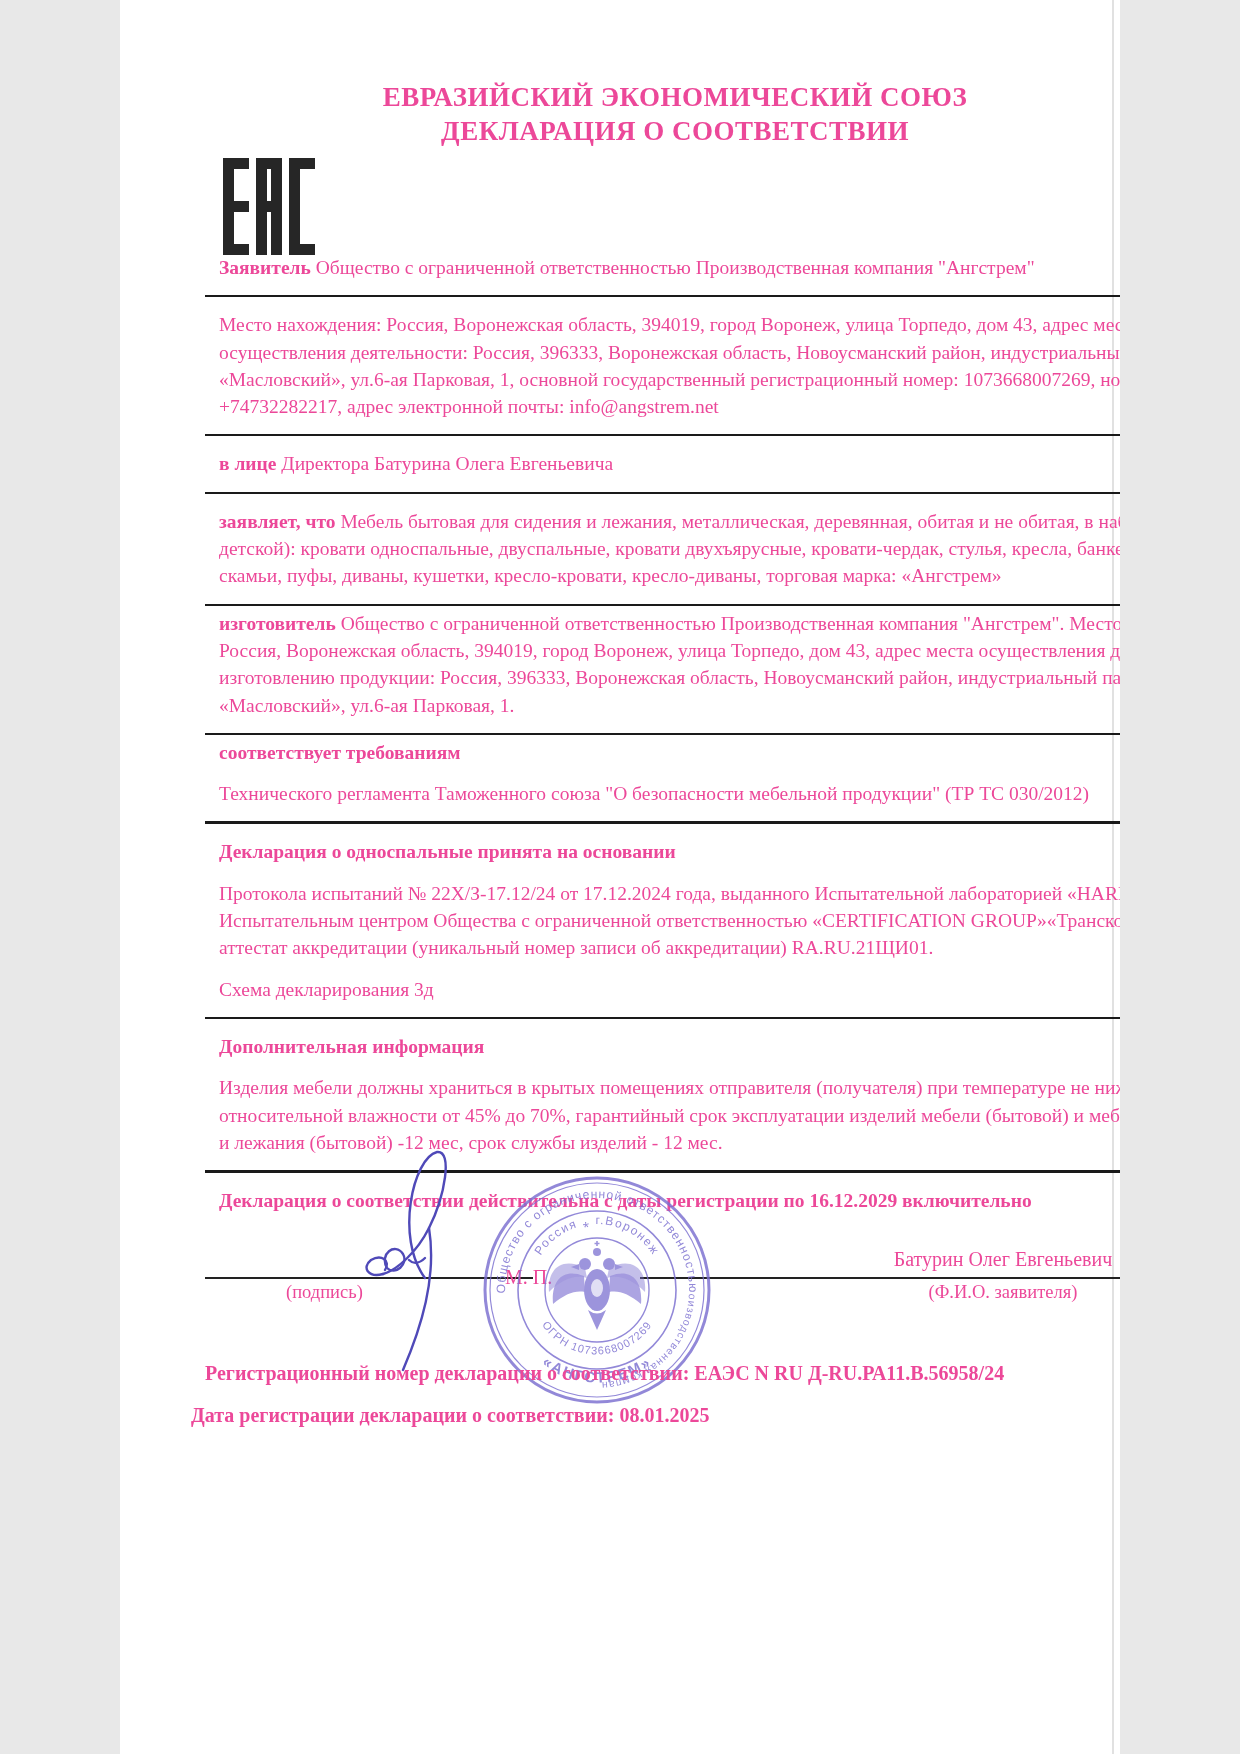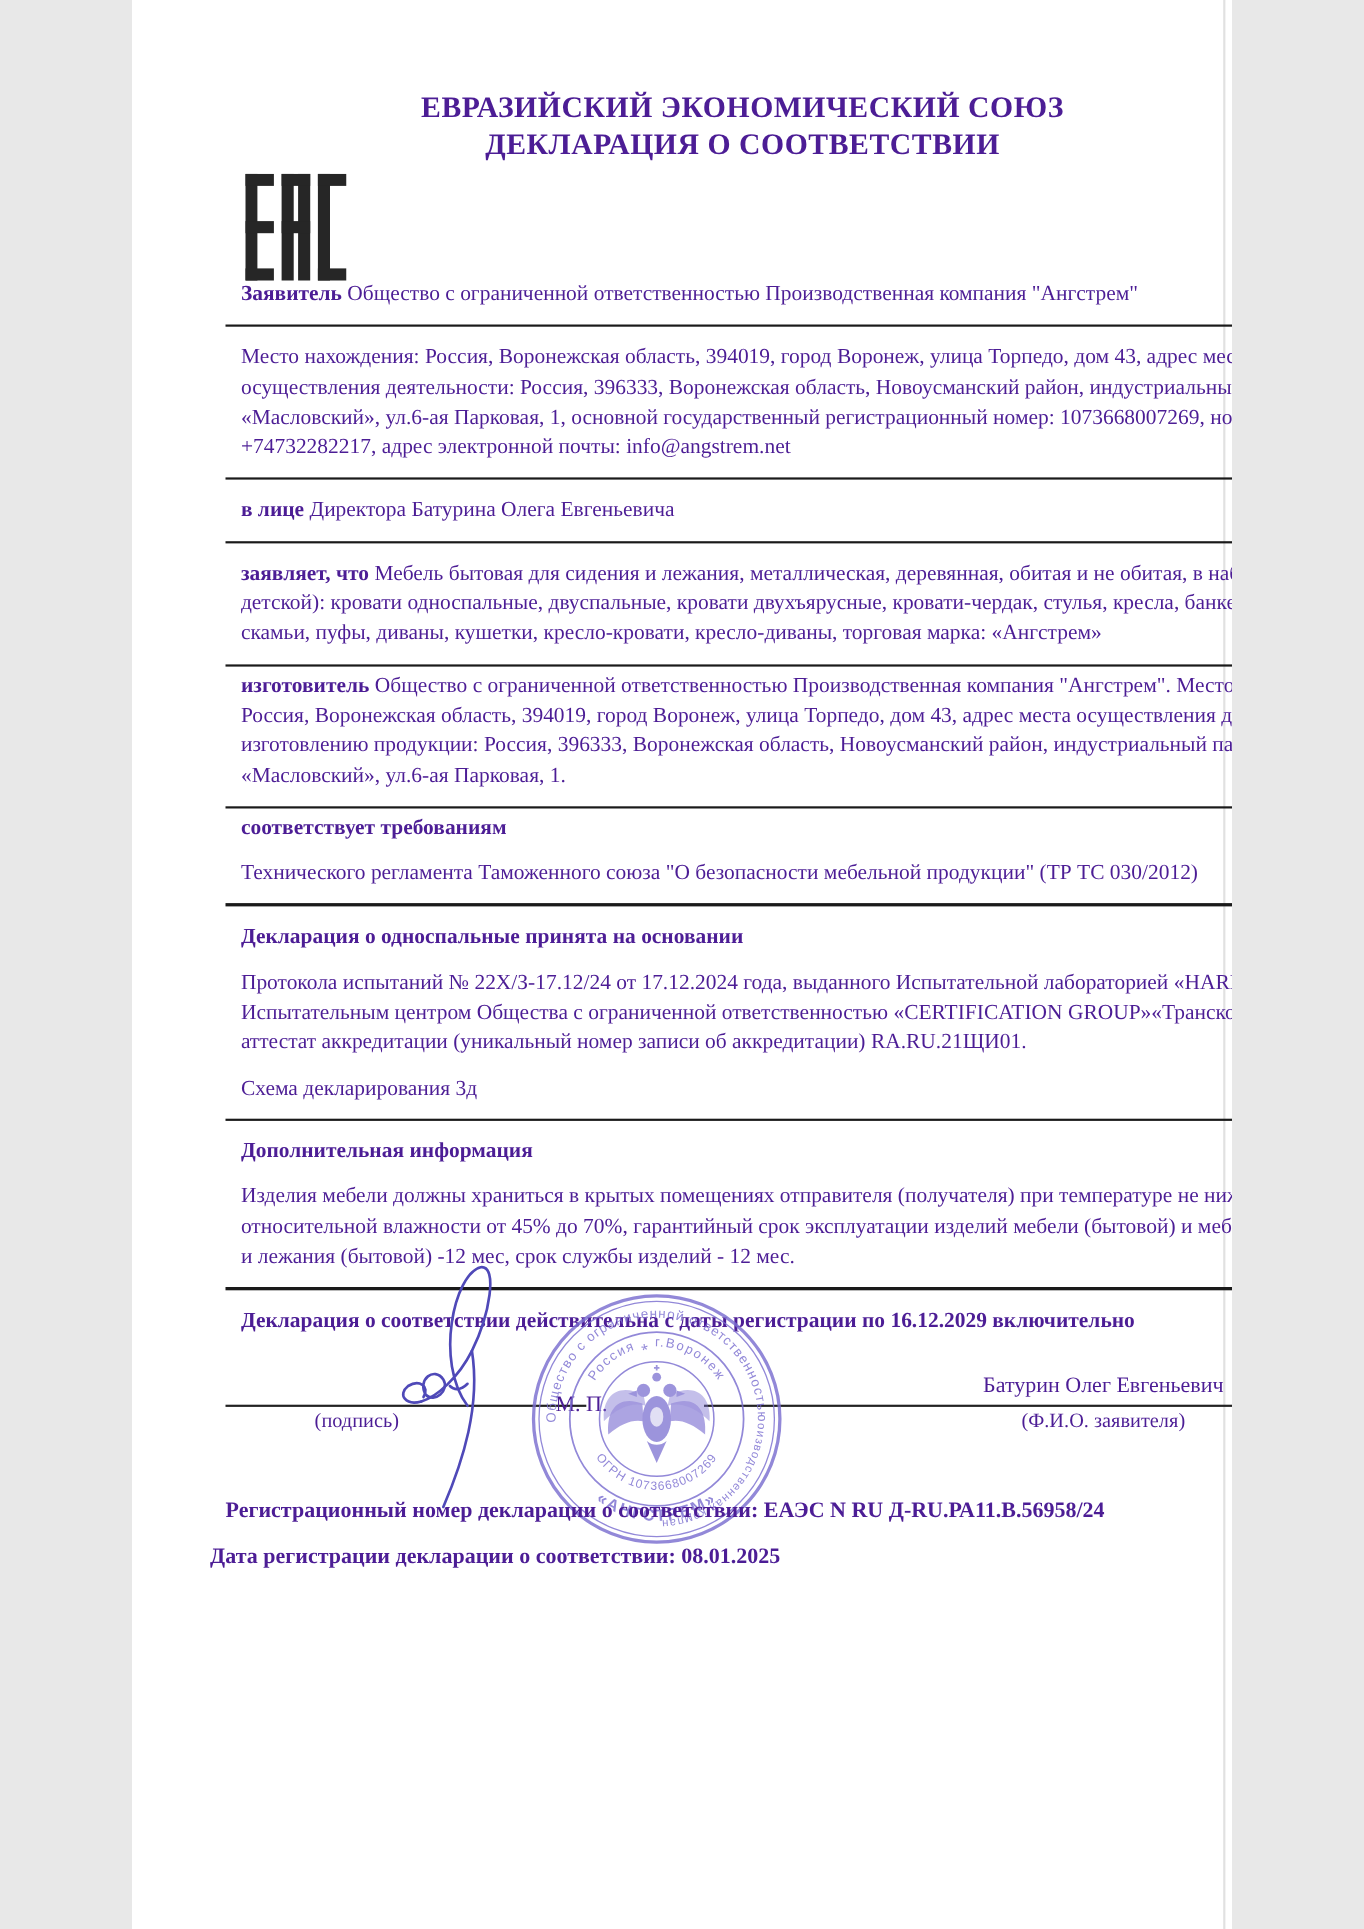--- a/index.html
+++ b/index.html
@@ -2,21 +2,21 @@
 <html lang="ru"><head>
 <meta charset="utf-8">
 <style>
   html,body{margin:0;padding:0;background:#e8e8e8;}
   .page{
     position:relative;
     width:1000px;height:1754px;
     margin:0 auto;
     background:#ffffff;
     font-family:"Liberation Serif","DejaVu Serif",serif;
-    color:#4c1d95;
+    color:#ec4899;
     overflow:hidden;
   }
   .scan-edge{position:absolute;right:6px;top:0;width:2px;height:100%;background:#c9c9c9;opacity:.55;}
   
   .title-block{position:absolute;left:85px;top:80px;width:940px;text-align:center;}
   .title-line{font-weight:bold;font-size:27px;line-height:34px;letter-spacing:.5px;}
   .eac-mark{position:absolute;left:103px;top:158px;}
   .qr{position:absolute;left:1025px;top:66px;width:143px;height:143px;}
   
   .content{position:absolute;left:85px;top:240px;width:1074px;font-size:19.5px;line-height:27.3px;}

